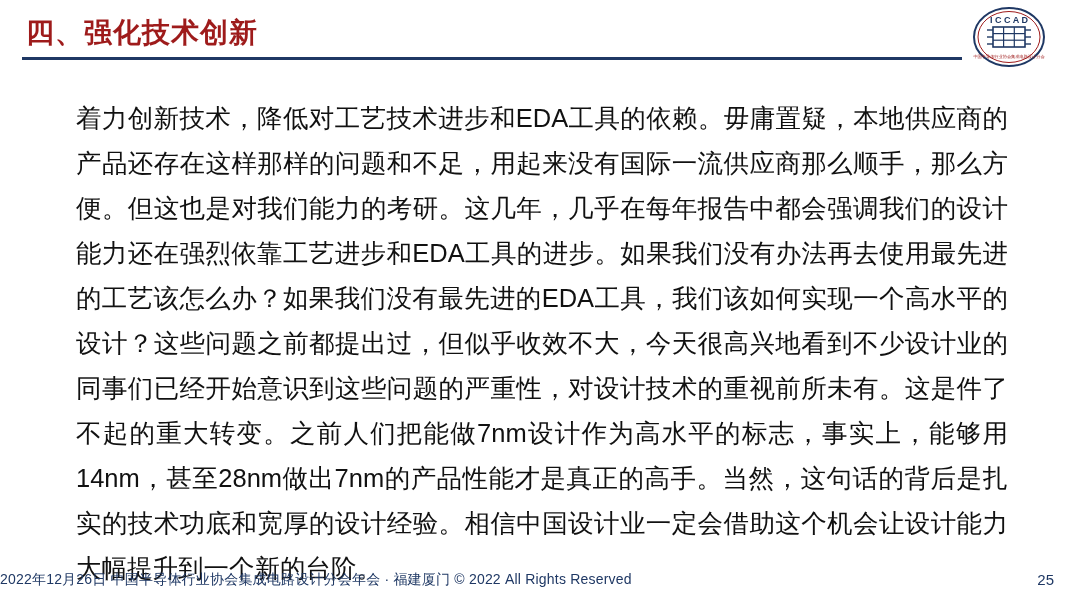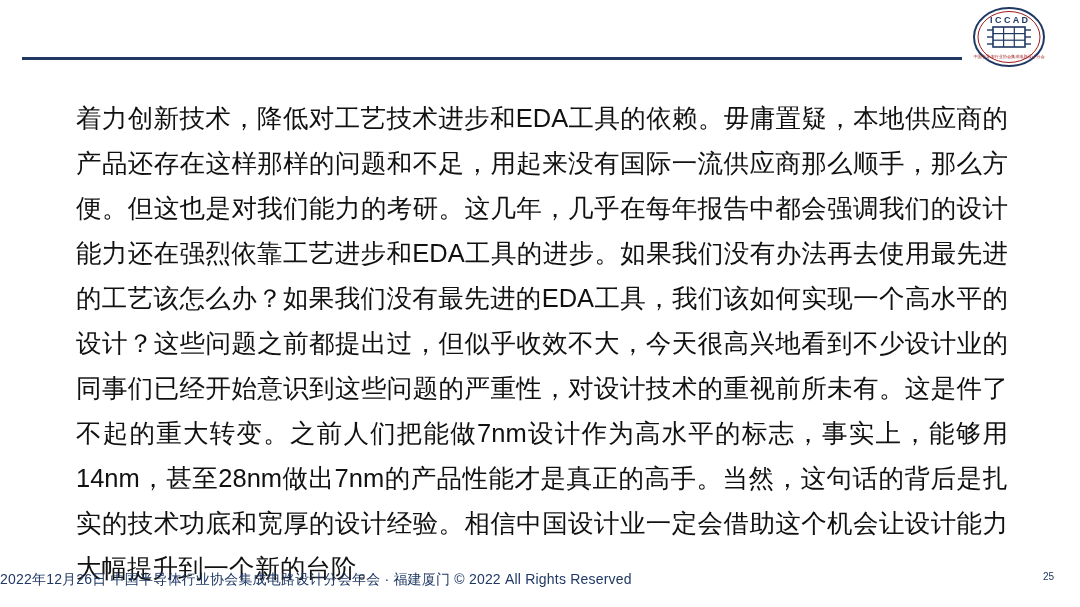--- a/index.html
+++ b/index.html
@@ -89,30 +89,31 @@
     top: 0;
     width: 985px;
     font-size: 14px;
     color: #1f3864;
     letter-spacing: 0.2px;
   }
   .page-number {
     position: absolute;
     right: 26px;
     top: 0;
-    font-size: 10px;
+    font-size: 15px;
     color: #1f3864;
   }
 </style>
 </head>
 <body>
 
 <div class="slide">
 
   <div class="header">
+    <div class="header-title">四、强化技术创新</div>
     <div class="header-rule"></div>
   </div>
 
   <div class="logo">
     <svg width="74" height="62" viewBox="0 0 74 62" xmlns="http://www.w3.org/2000/svg">
       <ellipse cx="37" cy="31" rx="35" ry="29" fill="#ffffff" stroke="#1f3864" stroke-width="2"></ellipse>
       <ellipse cx="37" cy="31" rx="31" ry="25.5" fill="#ffffff" stroke="#9e1b1b" stroke-width="1"></ellipse>
       <rect x="21" y="21" width="32" height="20" fill="none" stroke="#1f3864" stroke-width="1.6"></rect>
       <line x1="21" y1="27.6" x2="53" y2="27.6" stroke="#1f3864" stroke-width="1.2"></line>
       <line x1="21" y1="34.2" x2="53" y2="34.2" stroke="#1f3864" stroke-width="1.2"></line>

